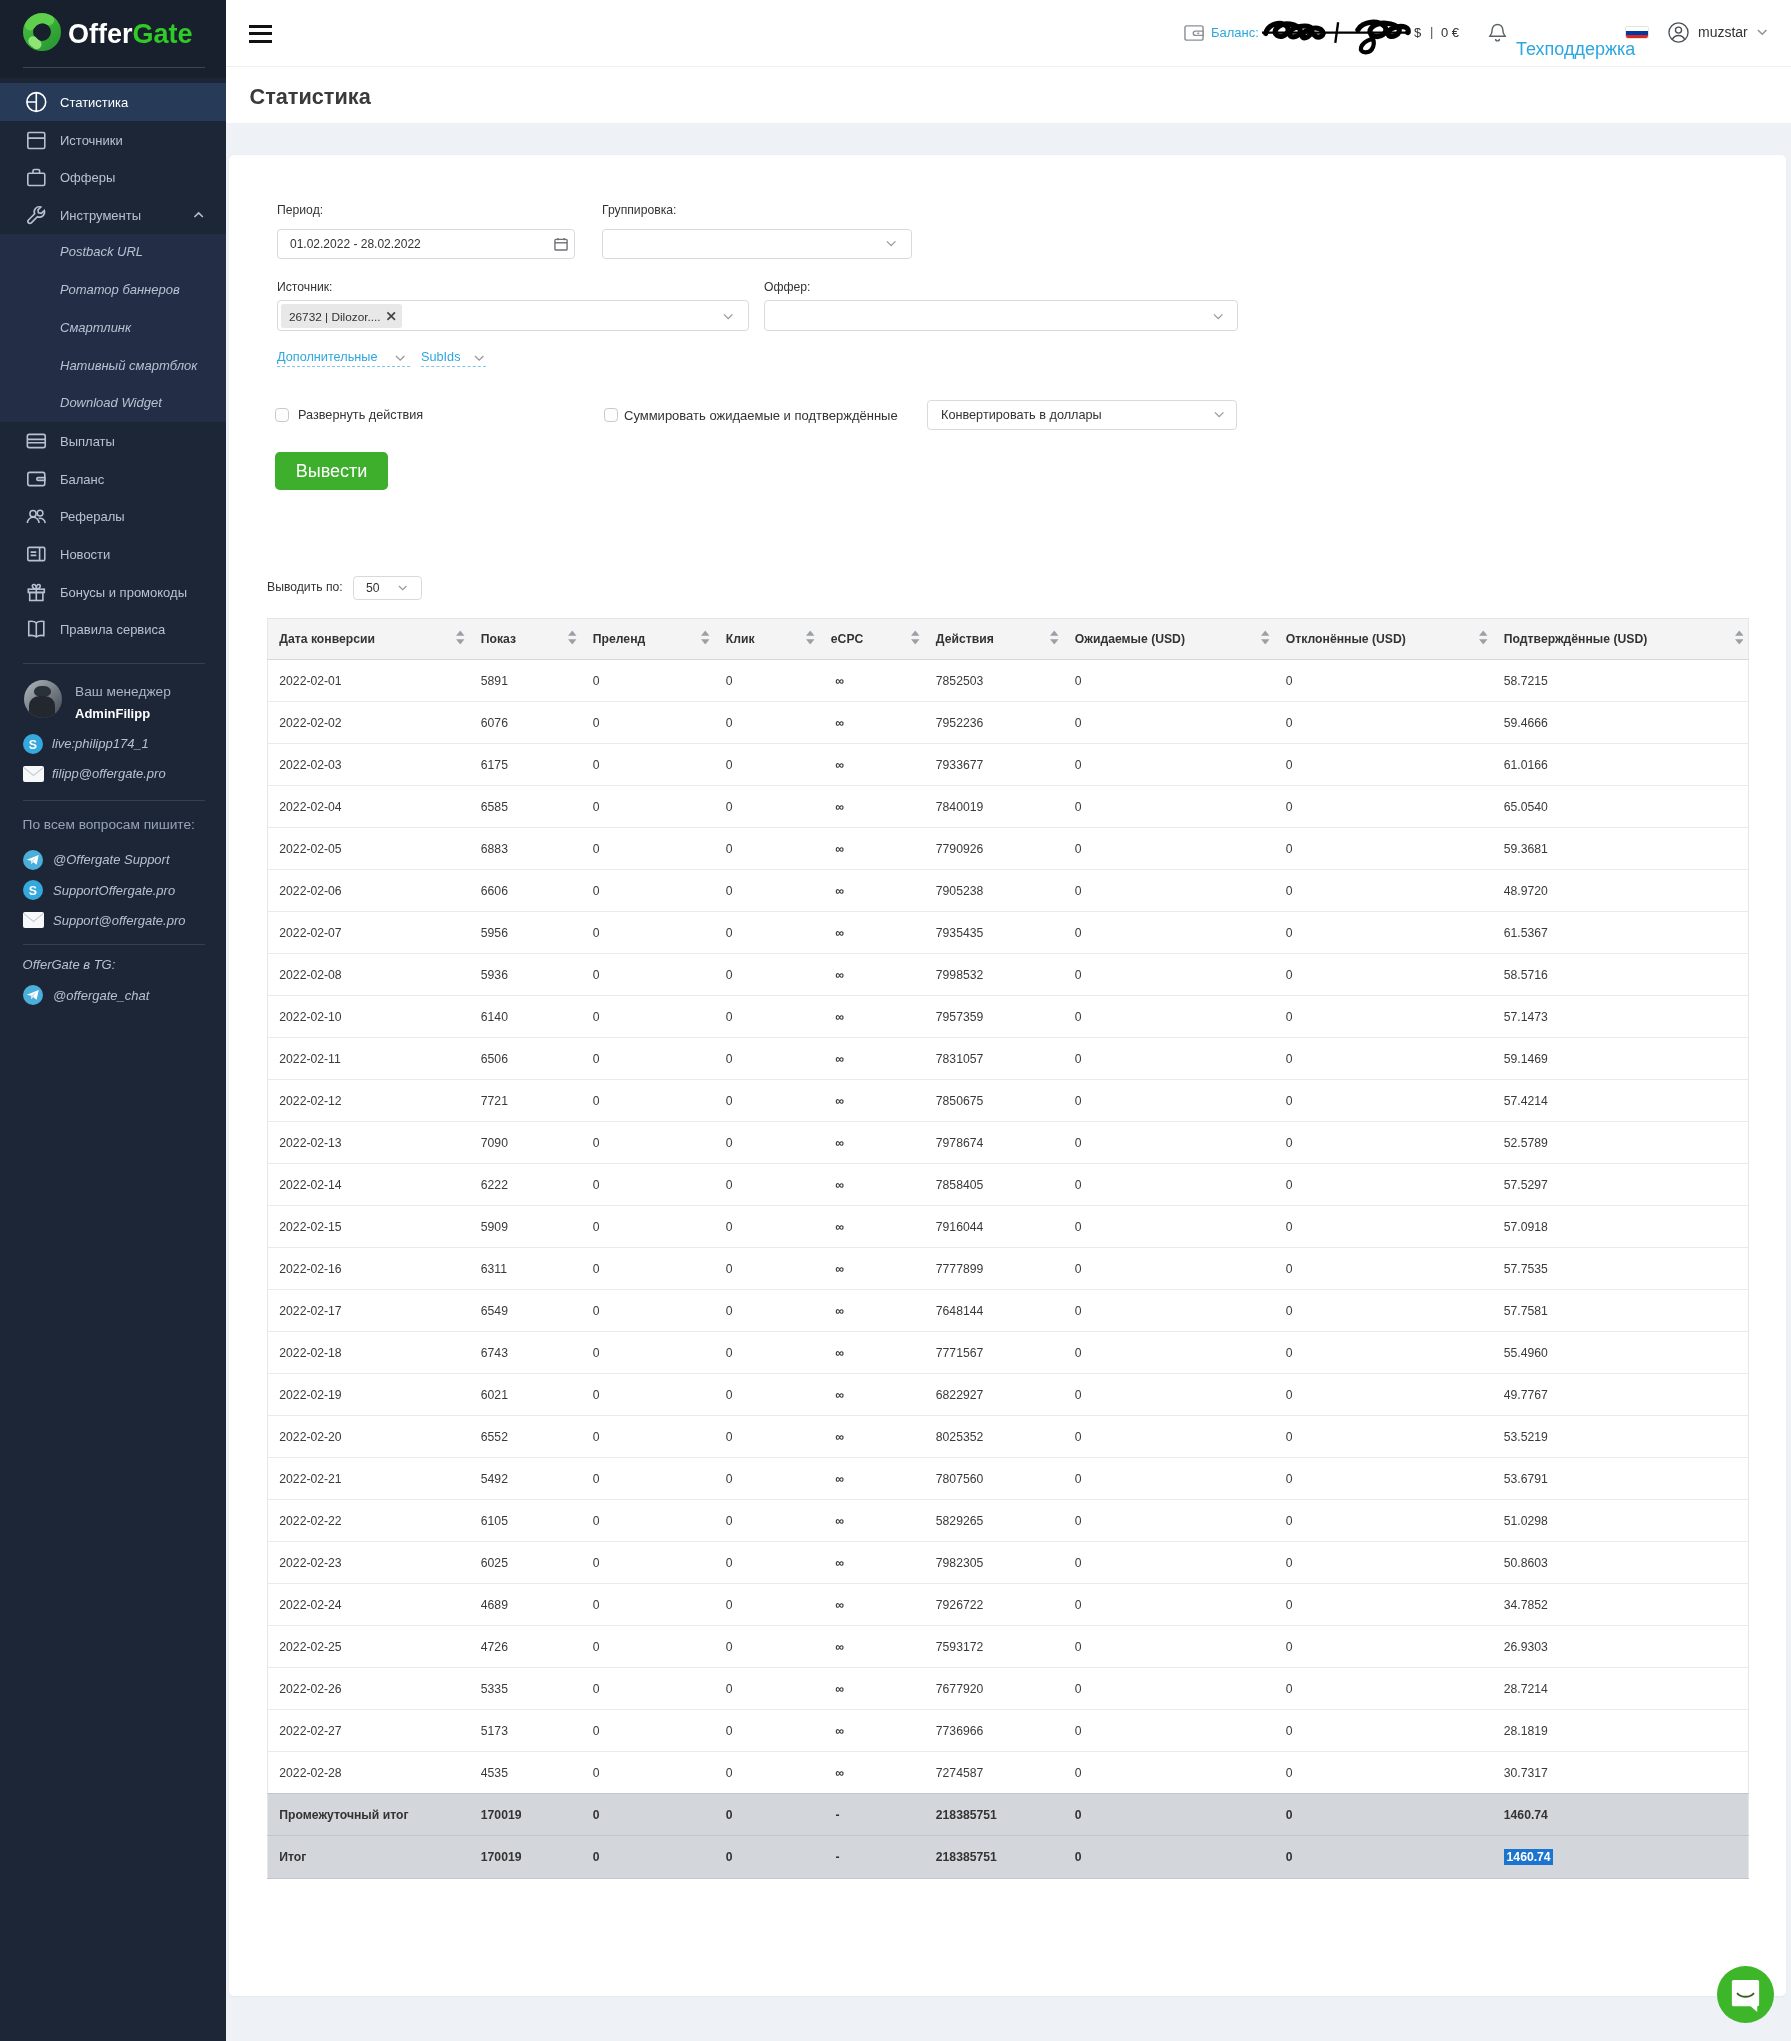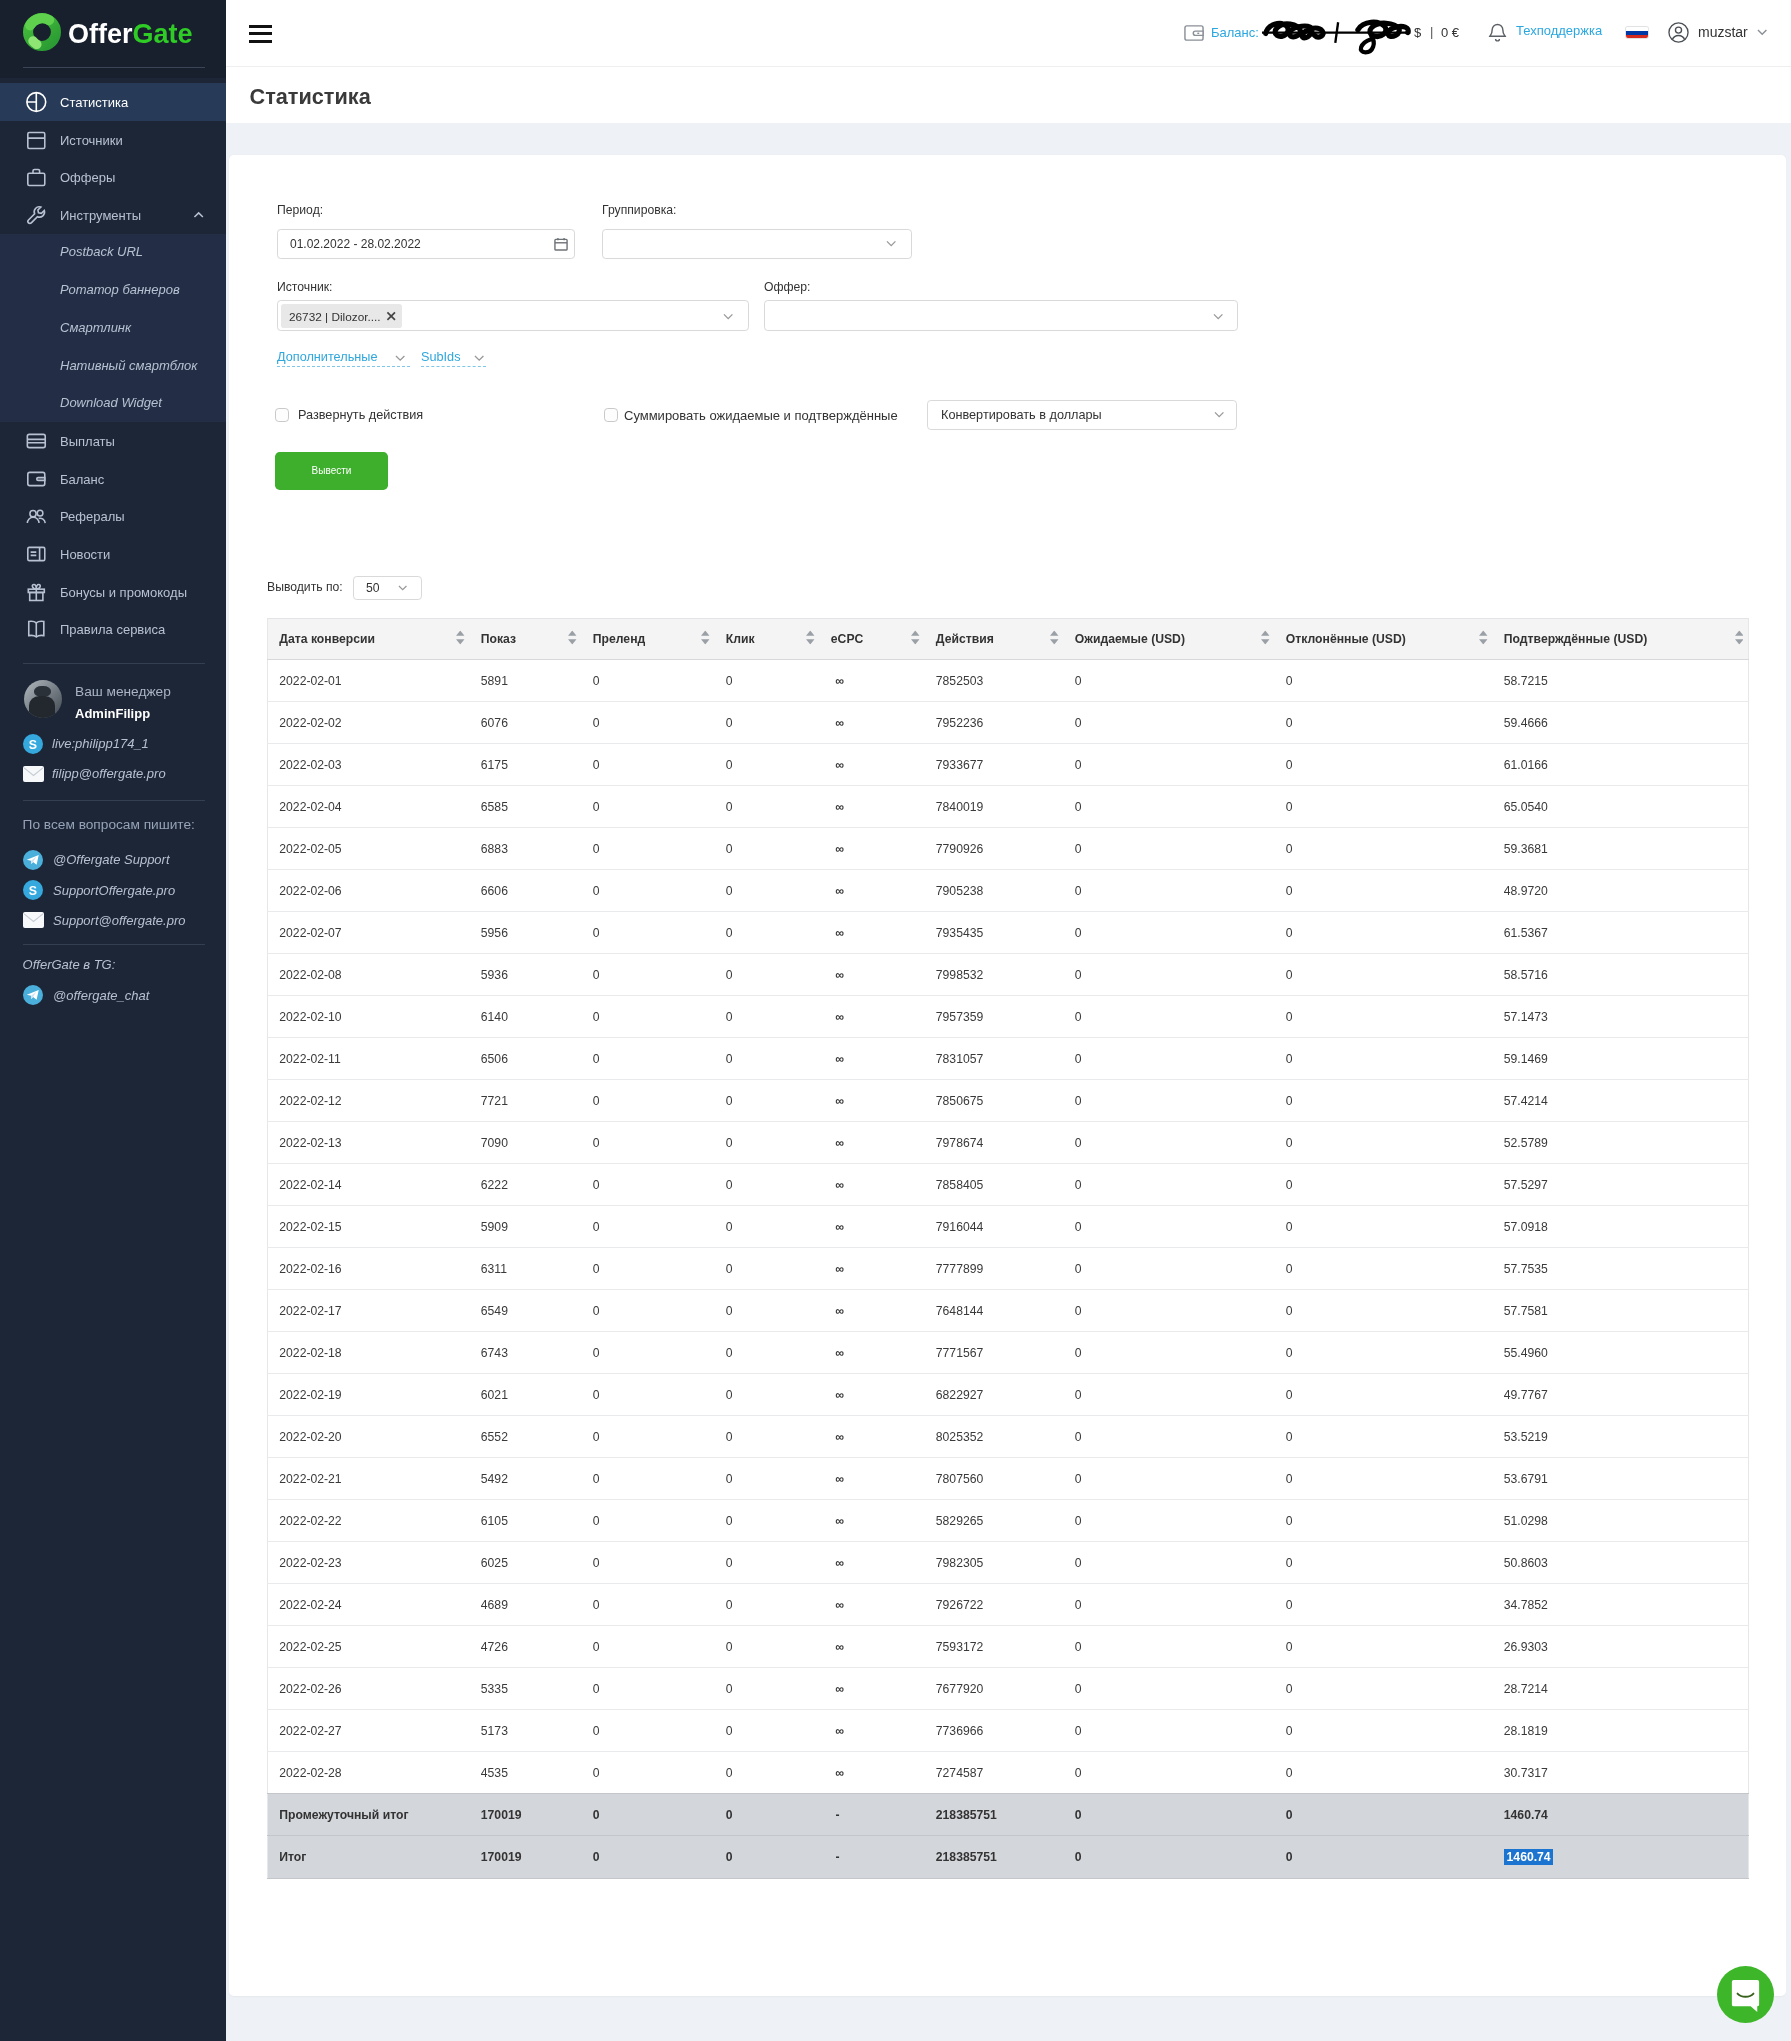--- a/index.html
+++ b/index.html
@@ -230,21 +230,21 @@
     <line x1="2" y1="23" x2="160" y2="23" stroke="#000" stroke-width="2.5"></line>
     <line x1="83" y1="12" x2="80" y2="34" stroke="#000" stroke-width="2.5"></line>
   </svg>
   <div class="abs" style="left:1188px;top:24.5px;font-size:13px;color:#333">$</div>
       <div class="abs" style="left:1204px;top:23.5px;font-size:13px;color:#555">|</div>
       <div class="abs" style="left:1215px;top:24.5px;font-size:13px;color:#333">0 €</div>
   <svg class="abs" style="left:1262px;top:21.7px" width="19" height="21" viewBox="0 0 20 22" fill="none" stroke="#5c6166" stroke-width="1.5">
         <path d="M10 2.5 a5.6 5.6 0 0 1 5.6 5.6 c0 4.5 1.9 6 2.4 6.8 H2 c0.5 -0.8 2.4 -2.3 2.4 -6.8 A5.6 5.6 0 0 1 10 2.5 z"></path>
         <path d="M8 17.8 a2 2 0 0 0 4 0"></path>
       </svg>
-  <div class="abs blue" style="left:1290px;top:23px;font-size:13px">Техподдержка</div>
+  <div class="abs blue" style="left:1290px;top:39px;font-size:18px">Техподдержка</div>
   <div class="abs" style="left:1400px;top:27px;width:21.7px;height:11.3px;border-radius:1.9px;overflow:hidden;box-shadow:0 0 0 0.9px #e2e2e2;">
     <div style="height:3.8px;background:#fff"></div>
         <div style="height:3.8px;background:#0039a6"></div>
         <div style="height:3.8px;background:#d52b1e"></div>
   </div>
   <svg class="abs" style="left:1442px;top:21.7px" width="21" height="21" viewBox="0 0 22 22" fill="none" stroke="#4a4f55" stroke-width="1.4">
         <circle cx="11" cy="11" r="10"></circle>
         <circle cx="11" cy="8.5" r="3.2"></circle>
         <path d="M4.5 18.5 a7 7 0 0 1 13 0"></path>
       </svg>
@@ -307,21 +307,21 @@
 <div class="abs" style="left:275px;top:408px;width:14px;height:14px;border:0.9px solid #c9c9c9;border-radius:3.8px;background:#fdfdfd"></div>
 <div class="abs" style="left:298px;top:408px;font-size:12.7px;color:#333;white-space:nowrap">Развернуть действия</div>
 <div class="abs" style="left:604px;top:408px;width:14px;height:14px;border:0.9px solid #c9c9c9;border-radius:3.8px;background:#fdfdfd"></div>
 <div class="abs" style="left:624px;top:408px;font-size:13px;color:#333;white-space:nowrap">Суммировать ожидаемые и подтверждённые</div>
 <div class="inp" style="left:927px;top:400px;width:310px;height:30px"></div>
 <div class="abs" style="left:941px;top:408px;font-size:12.7px;color:#333">Конвертировать в доллары</div>
 <svg class="abs" style="left:1214px;top:411px" width="10.4" height="7.5" viewBox="0 0 11 8" fill="none" stroke="#999" stroke-width="1.4">
       <path d="M1 1.5 L5.5 6 L10 1.5"></path>
     </svg>
 
-<div class="abs" style="left:275px;top:452px;width:113px;height:38px;background:#3daf2c;border-radius:4.7px;color:#fff;font-size:10px;text-align:center;line-height:38px;">Вывести</div>
+<div class="abs" style="left:275px;top:452px;width:113px;height:38px;background:#3daf2c;border-radius:4.7px;color:#fff;font-size:18px;text-align:center;line-height:38px;">Вывести</div>
 
 <div class="lbl" style="left:267px;top:580px">Выводить по:</div>
 <div class="inp" style="left:353px;top:576px;width:69px;height:23.5px"></div>
 <div class="abs" style="left:366px;top:581px;font-size:12.2px;color:#333">50</div>
 <svg class="abs" style="left:398px;top:585px" width="9.4" height="6.6" viewBox="0 0 10 7" fill="none" stroke="#999" stroke-width="1.3">
       <path d="M1 1 L5 5 L9 1"></path>
     </svg>
 
 <div id="tblwrap">
 <table>

